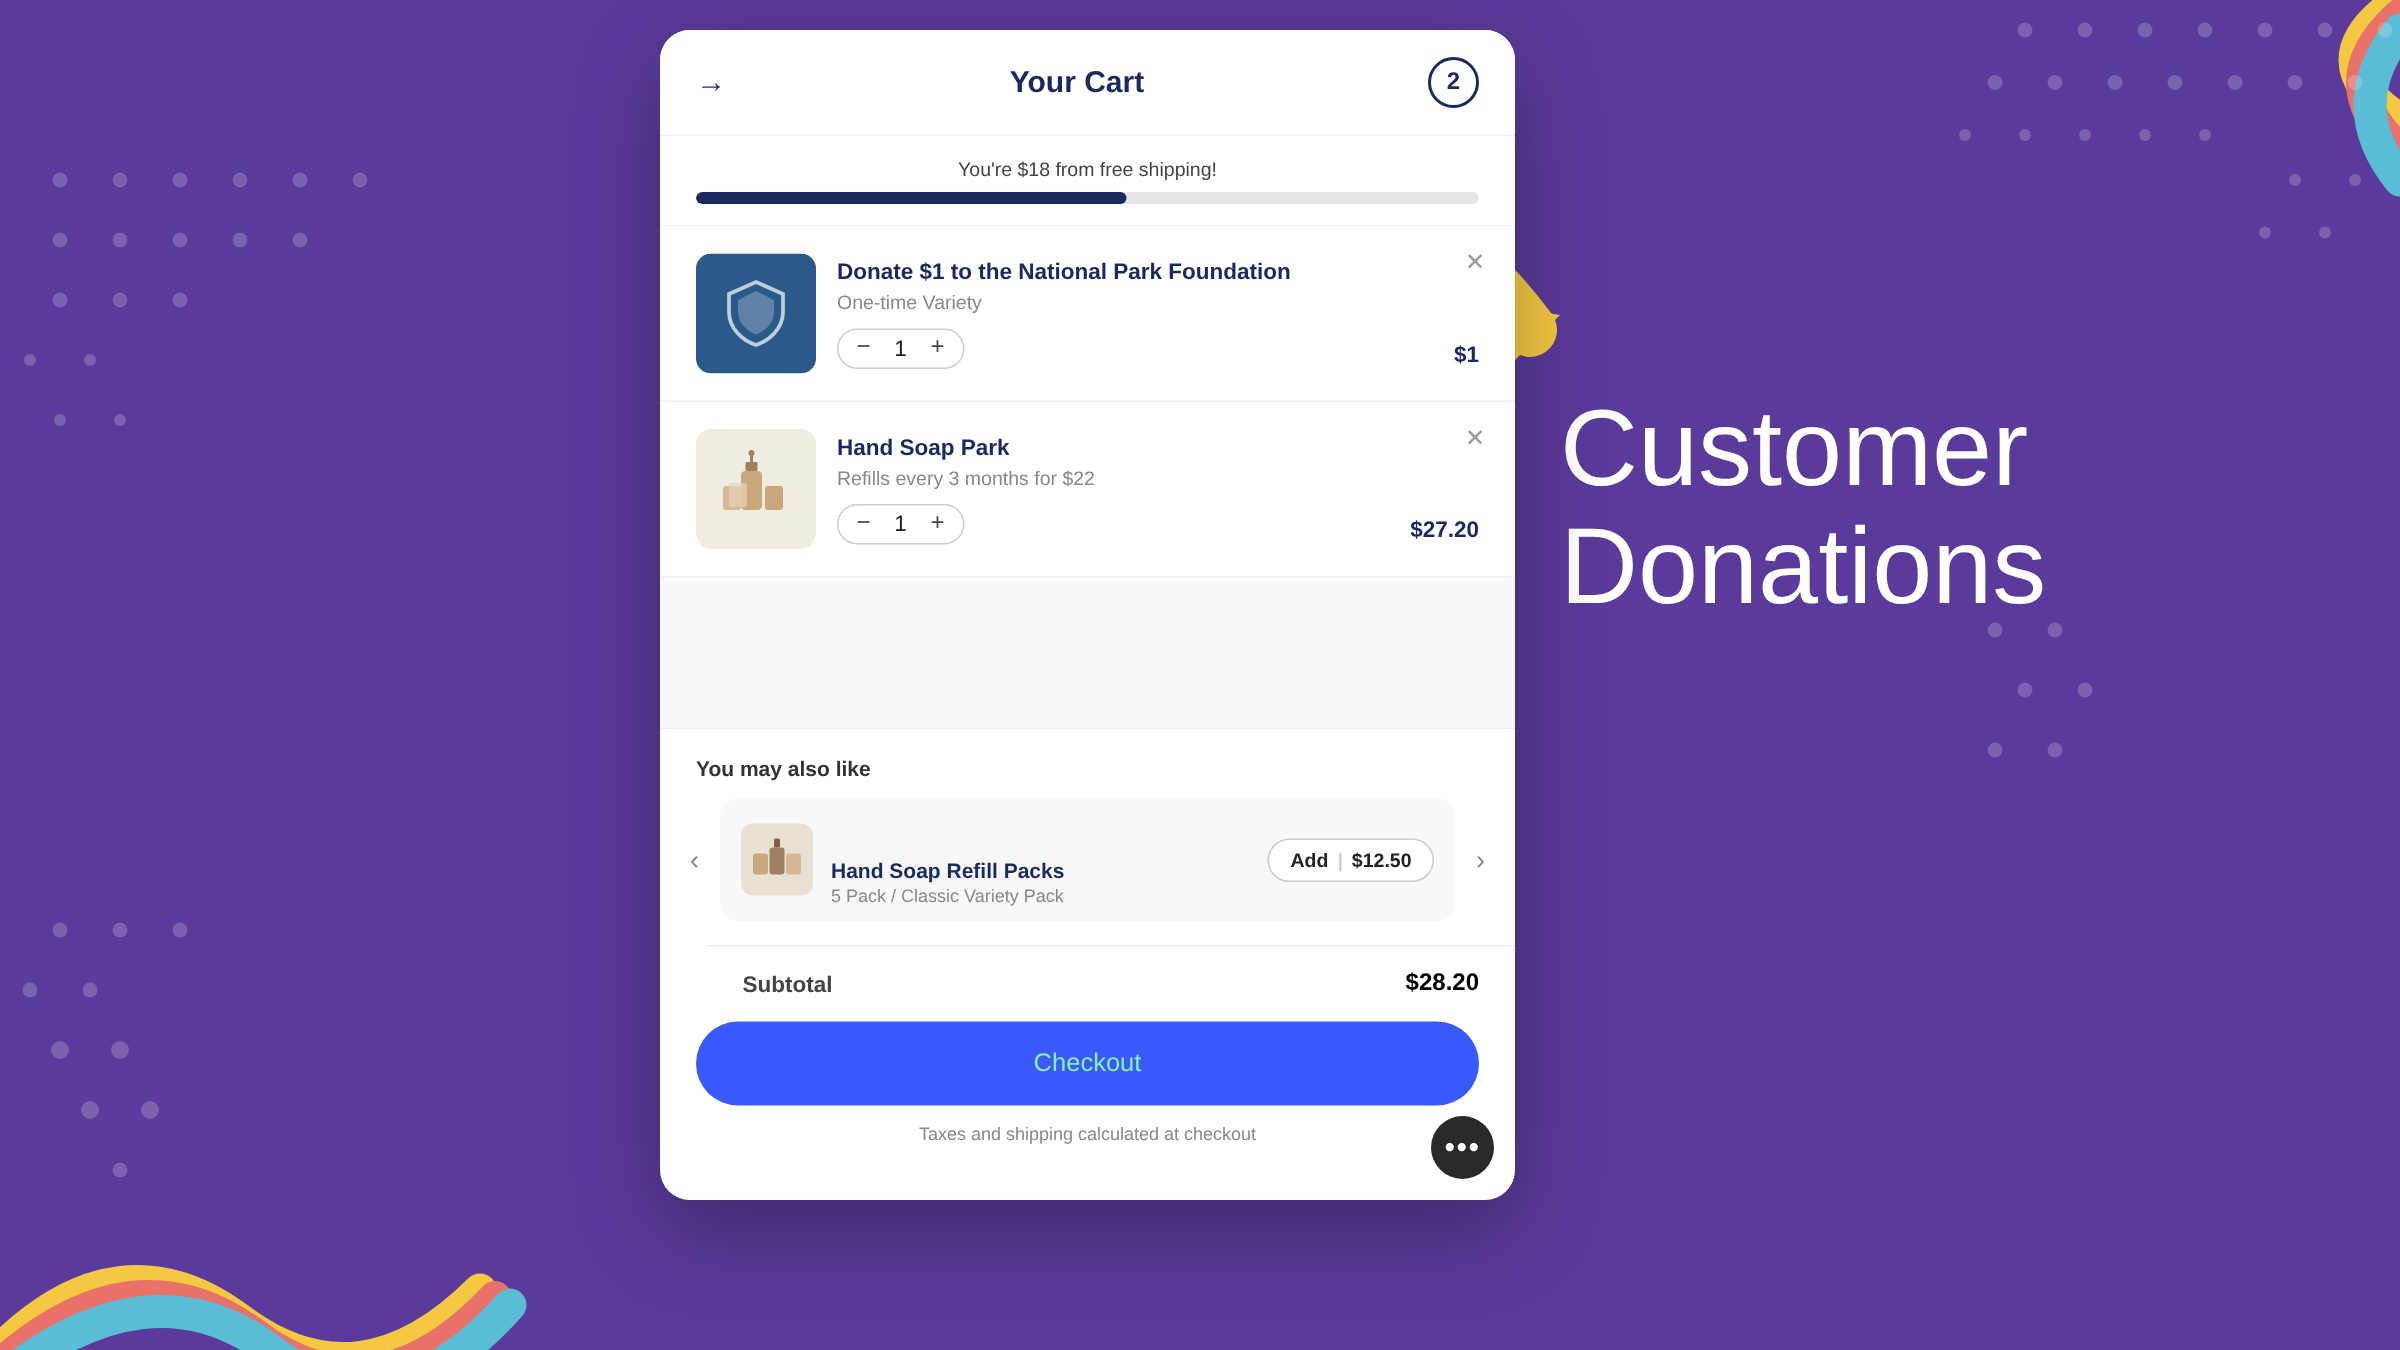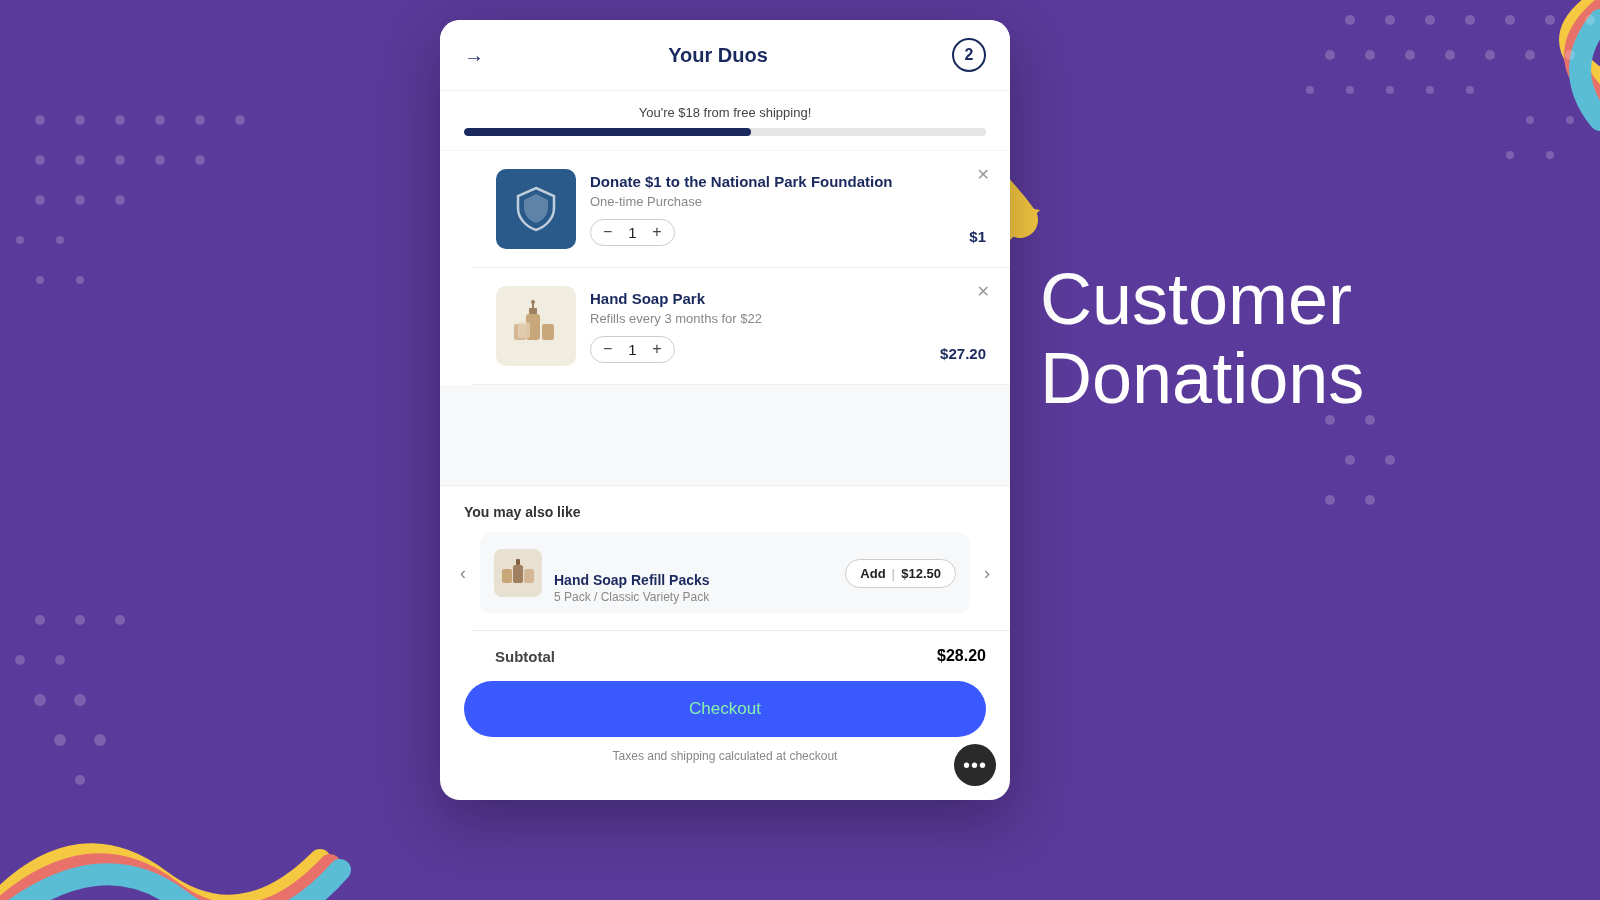--- a/index.html
+++ b/index.html
@@ -111,21 +111,20 @@
     .cart-items {
       background: white;
     }
     .cart-item {
       display: flex;
       align-items: center;
       padding: 18px 24px;
       border-bottom: 1px solid #f0f0f0;
       gap: 14px;
       position: relative;
-      margin-left: 32px;
     }
     .item-image {
       width: 80px; height: 80px;
       border-radius: 10px;
       overflow: hidden;
       flex-shrink: 0;
     }
     .item-img-donation {
       background: #2a5a8a;
       width: 100%; height: 100%;
@@ -437,21 +436,21 @@
 
 <div class="promo-text">
   <span>Customer</span><br>
   <span>Donations</span>
 </div>
 
 <div class="cart-modal">
 
   <div class="cart-header">
     <span class="cart-back-icon">→</span>
-    <span class="cart-title">Your Duos</span>
+    <span class="cart-title">Your Cart</span>
     <div class="cart-count">2</div>
   </div>
 
   <div class="shipping-bar-section">
     <div class="shipping-text">You're $18 from free shipping!</div>
     <div class="progress-track">
       <div class="progress-fill" style="width:55%"></div>
     </div>
   </div>
 
@@ -462,21 +461,21 @@
         <div class="item-img-donation">
 
           <svg width="40" height="46" viewBox="0 0 40 46" xmlns="http://www.w3.org/2000/svg">
             <path d="M20 2 L38 10 L38 22 C38 33 29 41 20 44 C11 41 2 33 2 22 L2 10 Z" fill="none" stroke="rgba(255,255,255,0.7)" stroke-width="2.5"></path>
             <path d="M20 8 L32 14 L32 22 C32 29 26 35 20 37 C14 35 8 29 8 22 L8 14 Z" fill="rgba(255,255,255,0.25)"></path>
           </svg>
         </div>
       </div>
       <div class="item-info">
         <div class="item-name">Donate $1 to the National Park Foundation</div>
-        <div class="item-subtitle">One-time Purchase</div>
+        <div class="item-subtitle">One-time Variety</div>
         <div class="qty-control">
           <button class="qty-btn">−</button>
           <span class="qty-num">1</span>
           <button class="qty-btn">+</button>
         </div>
       </div>
       <span class="item-price">$1</span>
       <button class="item-close">✕</button>
     </div>
 

